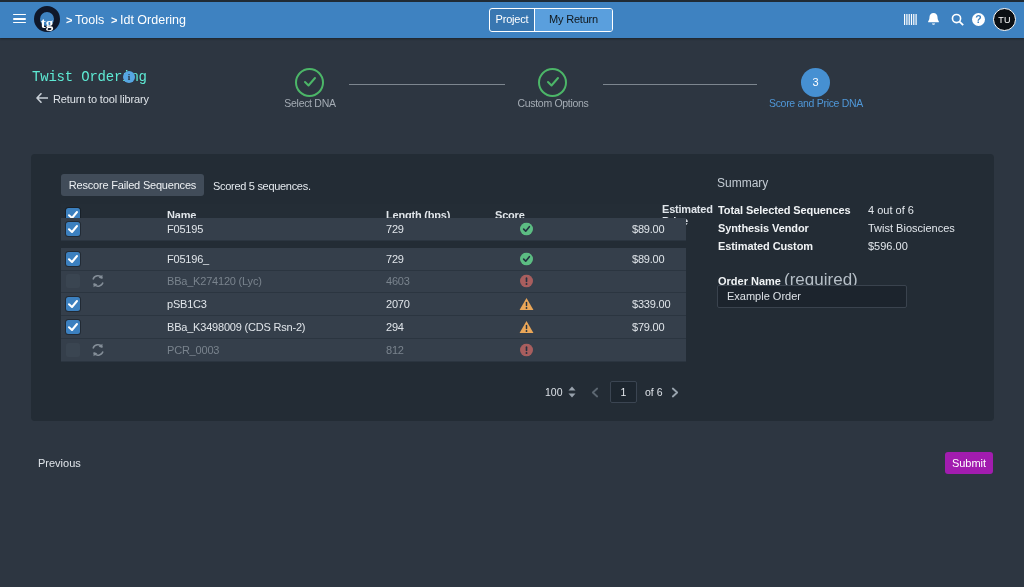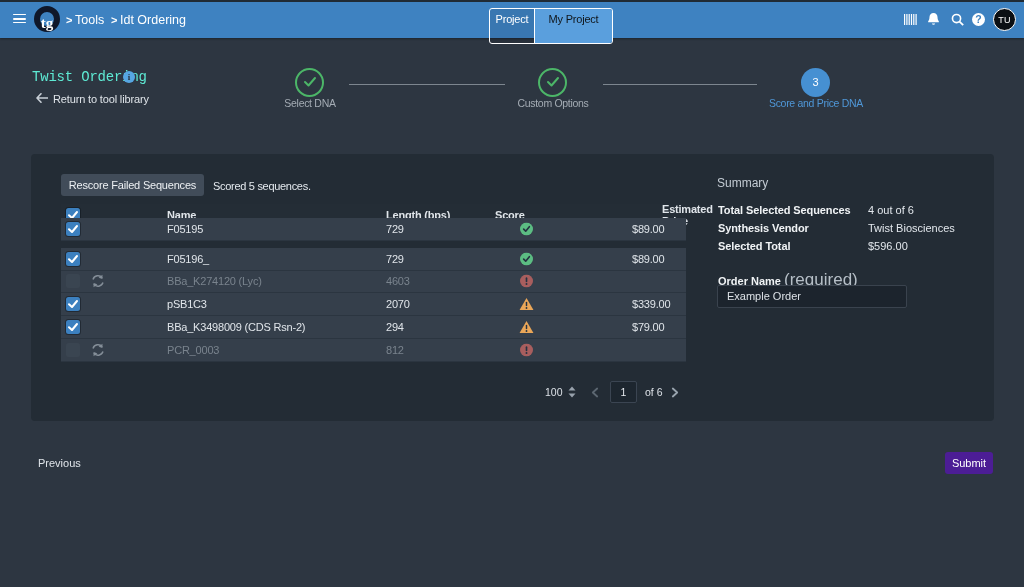--- a/index.html
+++ b/index.html
@@ -7,21 +7,21 @@
   body { background:#2d3641; font-family:"Liberation Sans", sans-serif; position:relative; }
   .abs { position:absolute; }
   
   #topbar { left:0; top:0; width:1024px; height:38px; background:#3e82c1; border-top:2px solid #202b35; box-shadow:0 1px 2px rgba(5,10,16,.4); }
   .hline { position:absolute; left:13px; width:12.5px; height:1.8px; background:#fff; border-radius:1px; }
   #logo { left:34px; top:4px; width:26px; height:26px; border:6px solid #0f172a; border-radius:50%;
           color:#fff; font-family:"Liberation Serif",serif; font-weight:bold; font-size:15px;
           text-align:center; line-height:22px; }
   .crumb { top:10.5px; color:#fff; font-size:12.5px; }
   
-  #seg { left:489px; top:6px; height:36px; border:1.5px solid #fff; border-radius:3px; display:flex; overflow:hidden; }
+  #seg { left:489px; top:6px; height:24px; border:1.5px solid #fff; border-radius:3px; display:flex; overflow:hidden; }
   #seg .s1 { width:45px; color:#fff; font-size:11px; letter-spacing:-0.2px; line-height:21px; text-align:center; background:rgba(0,0,0,0.08); border-right:1.5px solid #fff; }
   #seg .s2 { width:77px; color:#10161a; font-size:11px; letter-spacing:-0.2px; line-height:21px; text-align:center; background:#5a9fdd; }
   
   #title { left:32px; top:69px; font-size:14px; letter-spacing:-0.2px; color:#5eead4;font-family:Liberation Mono, monospace; }
   #info { left:123px; top:71px; width:12px; height:12px; border-radius:50%; background:#56a6e2; color:#2a3540;
           font-size:9px; text-align:center; line-height:12px; font-weight:bold; font-family:"Liberation Serif",serif;}
   #return { left:53px; top:93px; color:#dfe4e9; font-size:11px; letter-spacing:-0.15px; }
   
   .stepcircle { width:29px; height:29px; border-radius:50%; }
   .ring { border:2px solid #4cb668; }
@@ -45,38 +45,38 @@
   .pag { font-size:10.5px; color:#dbe0e6; }
   #pginput { left:610px; top:381px; width:27px; height:22px; background:#1d262f; border:1px solid #3b4552;
              border-radius:2px; color:#e6eaee; font-size:10.5px; text-align:center; line-height:20px; }
   
   .sumlabel { font-size:11px; font-weight:bold; letter-spacing:-0.1px; color:#f0f3f5; }
   .sumval { font-size:11px; color:#e2e7ec; }
   #ordername-input { left:717px; top:285px; width:190px; height:23px; background:#1c242d; border:1px solid #3a434e;
                      border-radius:2px; color:#dce1e6; font-size:11px; line-height:21px; padding-left:9px; }
   
   #prev { left:38px; top:457px; color:#dfe4e9; font-size:11px; }
-  #submit { left:945px; top:452px; width:48px; height:22px; background:#4c1d95; border-radius:3px;
+  #submit { left:945px; top:452px; width:48px; height:22px; background:#a21caf; border-radius:3px;
             color:#fff; font-size:11px; text-align:center; line-height:22px; }
 </style>
 </head>
 <body>
 
 <div id="topbar" class="abs">
   <div class="hline" style="top:11.7px"></div>
   <div class="hline" style="top:15.8px"></div>
   <div class="hline" style="top:19.7px"></div>
   <div id="logo" class="abs">tg</div>
   <span class="abs crumb" style="left:66px; font-weight:bold; font-size:11px; top:12px;">&gt;</span>
   <span class="abs crumb" style="left:75px">Tools</span>
   <span class="abs crumb" style="left:111px; font-weight:bold; font-size:11px; top:12px;">&gt;</span>
   <span class="abs crumb" style="left:120px">Idt Ordering</span>
   <div id="seg" class="abs">
       <div class="s1">Project</div>
-      <div class="s2">My Project</div>
+      <div class="s2">My Return</div>
     </div>
 
   <svg class="abs" style="left:904px; top:12px" width="13" height="11" viewBox="0 0 13 11">
     <g fill="#fff">
         <rect x="0" y="0" width="1.2" height="11"></rect>
         <rect x="2.3" y="0" width="1.2" height="11"></rect>
     <rect x="4.6" y="0" width="1.2" height="11"></rect>
         <rect x="6.9" y="0" width="1.2" height="11"></rect>
     <rect x="9.2" y="0" width="1.2" height="11"></rect>
         <rect x="11.5" y="0" width="1.2" height="11"></rect>
@@ -243,19 +243,19 @@
 <span class="abs pag" style="left:645px; top:386px;">of 6</span>
 <svg class="abs" style="left:671px; top:387px" width="8" height="11" viewBox="0 0 8 11">
   <polyline points="1.8,1.5 6.2,5.5 1.8,9.5" fill="none" stroke="#99a4ae" stroke-width="1.8" stroke-linecap="round" stroke-linejoin="round"></polyline>
 </svg>
 
 <span class="abs" style="left:717px; top:176px; font-size:12px; color:#c3cbd3;">Summary</span>
 <span class="abs sumlabel" style="left:718px; top:204px;">Total Selected Sequences</span>
 <span class="abs sumval" style="left:868px; top:204px;">4 out of 6</span>
 <span class="abs sumlabel" style="left:718px; top:222px;">Synthesis Vendor</span>
 <span class="abs sumval" style="left:868px; top:222px;">Twist Biosciences</span>
-<span class="abs sumlabel" style="left:718px; top:240px;">Selected Total</span>
+<span class="abs sumlabel" style="left:718px; top:240px;">Estimated Custom</span>
 <span class="abs sumval" style="left:868px; top:240px;">$596.00</span>
 <span class="abs" style="left:718px; top:270px; font-size:11px; color:#f0f3f5;"><b>Order Name</b> <span style="color:#b6bfc7; font-weight:normal; font-size:17px;">(required)</span></span>
 <div id="ordername-input" class="abs">Example Order</div>
 
 <span id="prev" class="abs">Previous</span>
 <div id="submit" class="abs">Submit</div>
 
 </body></html>

